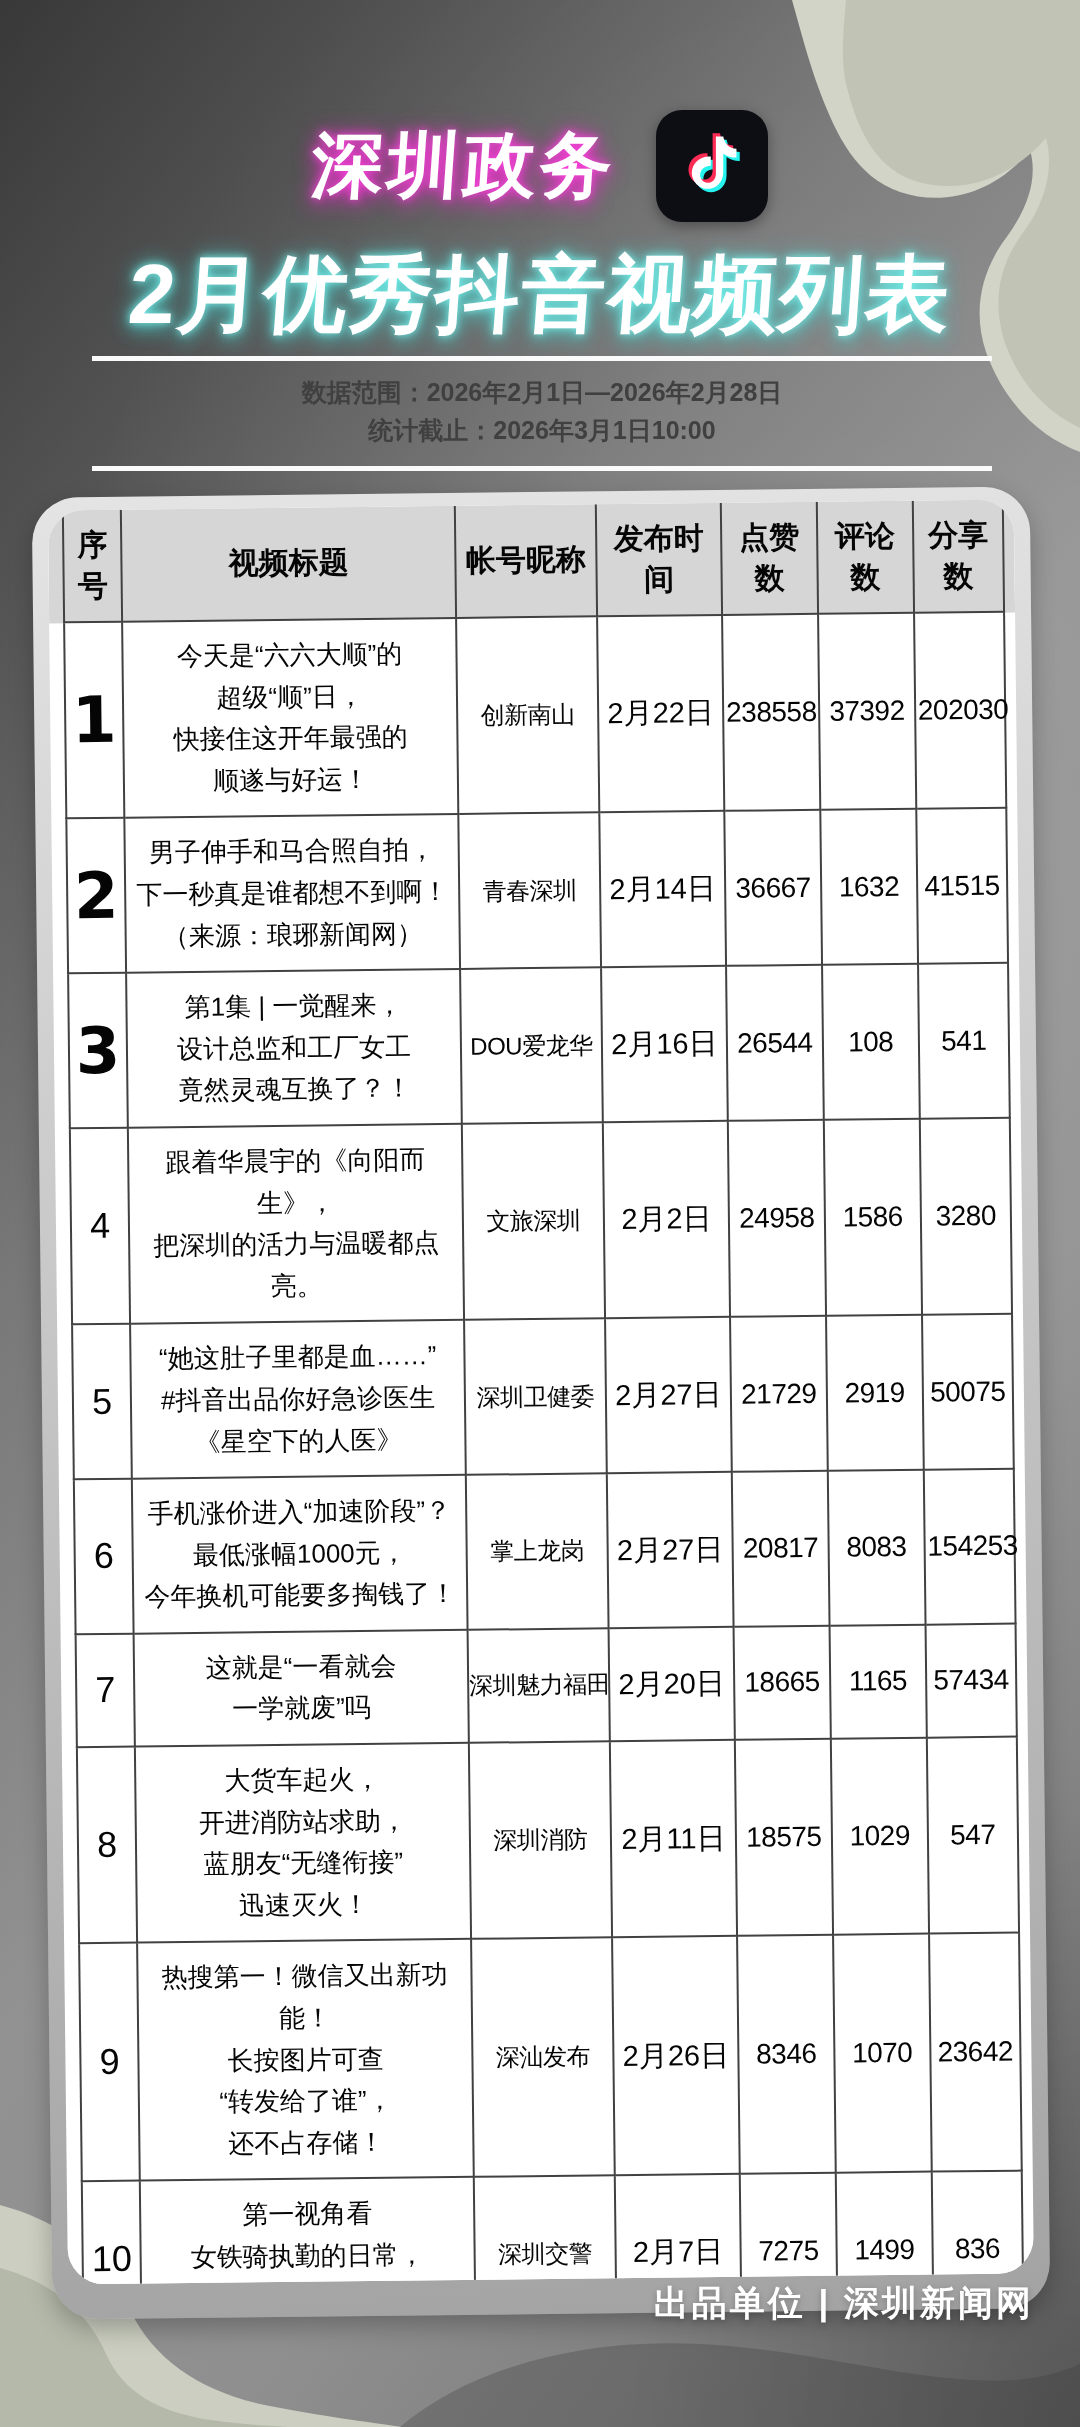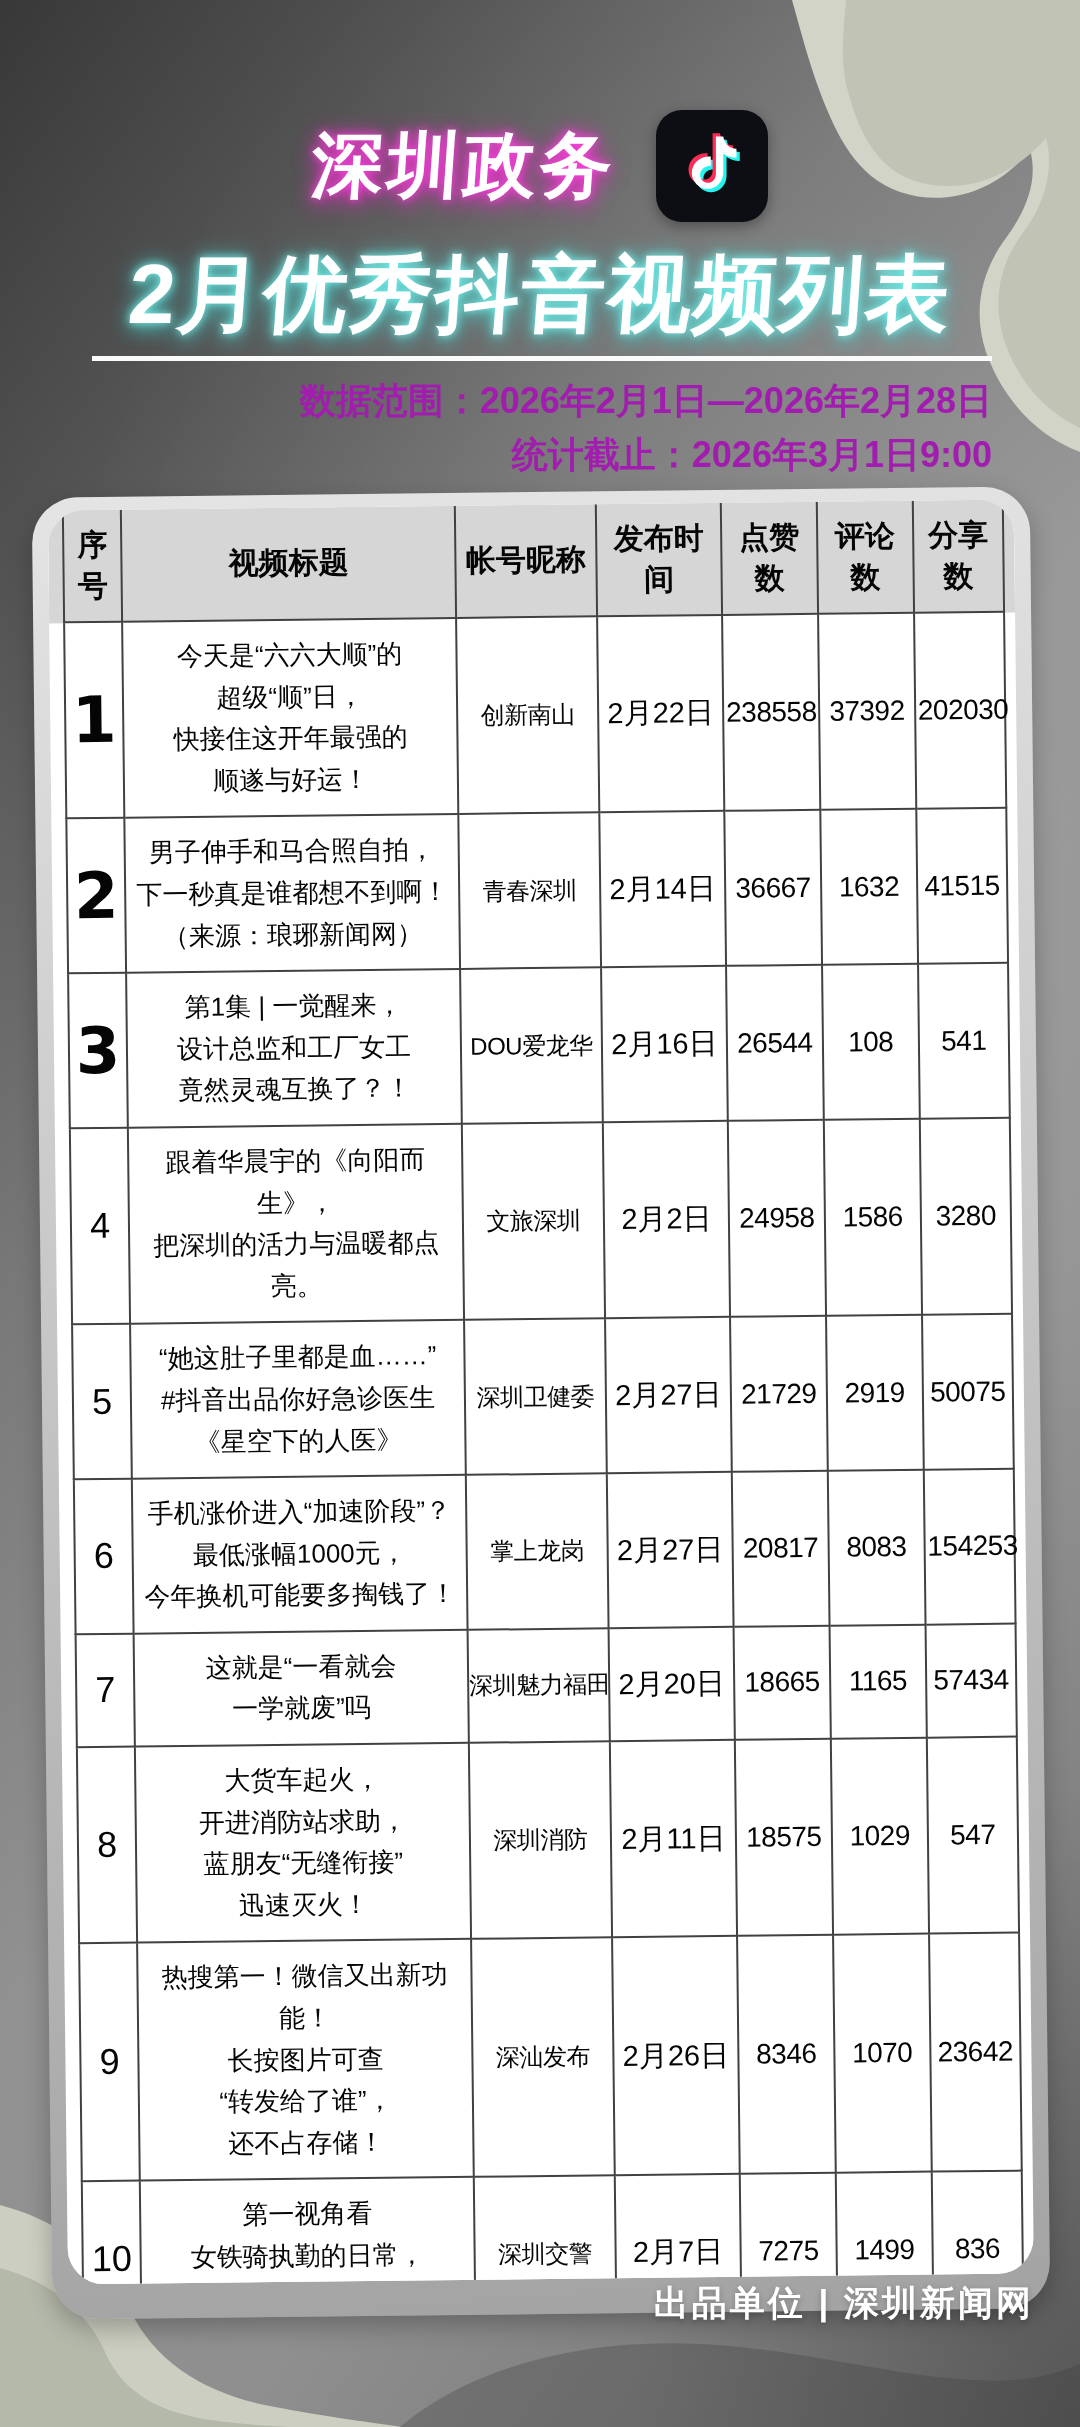--- a/index.html
+++ b/index.html
@@ -29,22 +29,22 @@
   }
   .tiktok-badge{
     width:112px;height:112px;border-radius:26px;background:#0d0d14;flex:0 0 auto;
     display:flex;align-items:center;justify-content:center;box-shadow:0 4px 14px rgba(0,0,0,.35);
   }
 
   
   .banner{
     position:absolute;top:356px;left:92px;right:88px;
     border-top:5px solid #fafafa;border-bottom:5px solid #fafafa;
-    padding:13px 0 17px 0;text-align:right;color:#a21caf;
-    font-size:36px;line-height:1.5;font-weight:600;
+    padding:13px 0 17px 0;text-align:center;color:#404040;
+    font-size:25px;line-height:1.5;font-weight:600;
   }
 
   
   .card-wrap{position:absolute;left:42px;top:492px;width:998px;height:1822px;transform:rotate(-0.65deg);}
   .card-back{
     position:absolute;inset:0;border-radius:46px;
     background:linear-gradient(176deg,#e4e4e4 0%,#cccccc 35%,#a3a3a3 100%);
     box-shadow:0 10px 24px rgba(0,0,0,.25);
   }
   .card-white{
@@ -99,21 +99,21 @@
             <path fill="#ffffff" d="M31.5 4.3c.9 4.9 3.9 7.9 8.8 8.2v5.9c-3.1.1-5.9-.8-8.8-2.6v12.3c0 10.3-11.2 14.6-17.8 8-4.3-4.3-4.2-11.2.2-15.3 2.5-2.3 5.7-3.4 9.3-3.1v6.2c-1.2 0-2.4.2-3.5.7-2.9 1.2-4.3 4.3-3.3 7.2 1.7 4.7 8.5 4.4 9.9-.5.2-.8.3-1.7.3-2.5V4.3h4.9z"></path>
           </g>
         </svg>
       </div>
     </div>
     <div class="title-sub">2月优秀抖音视频列表</div>
   </div>
 
   <div class="banner">
     <div>数据范围：2026年2月1日—2026年2月28日</div>
-    <div>统计截止：2026年3月1日9:00</div>
+    <div>统计截止：2026年3月1日10:00</div>
   </div>
 
   <div class="card-wrap">
     <div class="card-back"></div>
     <div class="card-white">
       <div class="header-band"></div>
       <div class="table-pad">
         <table class="vtab">
           <colgroup>
             <col style="width:6.2%">

